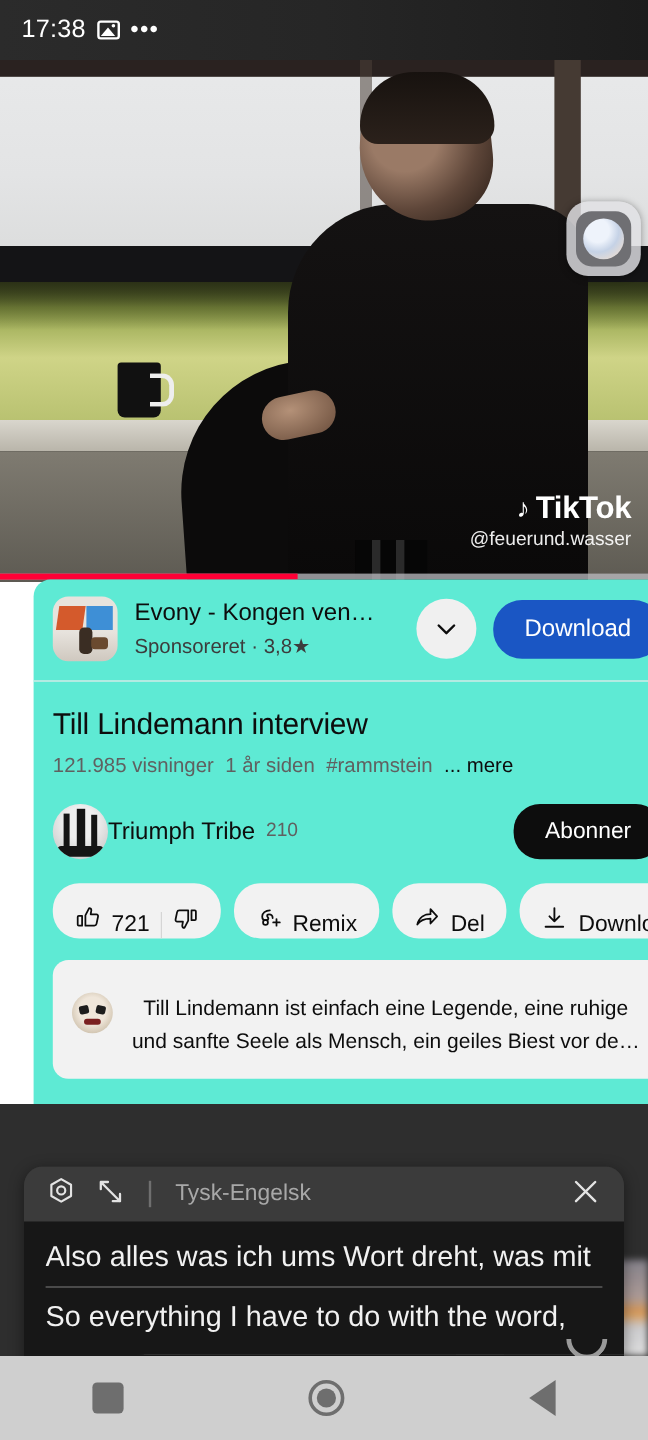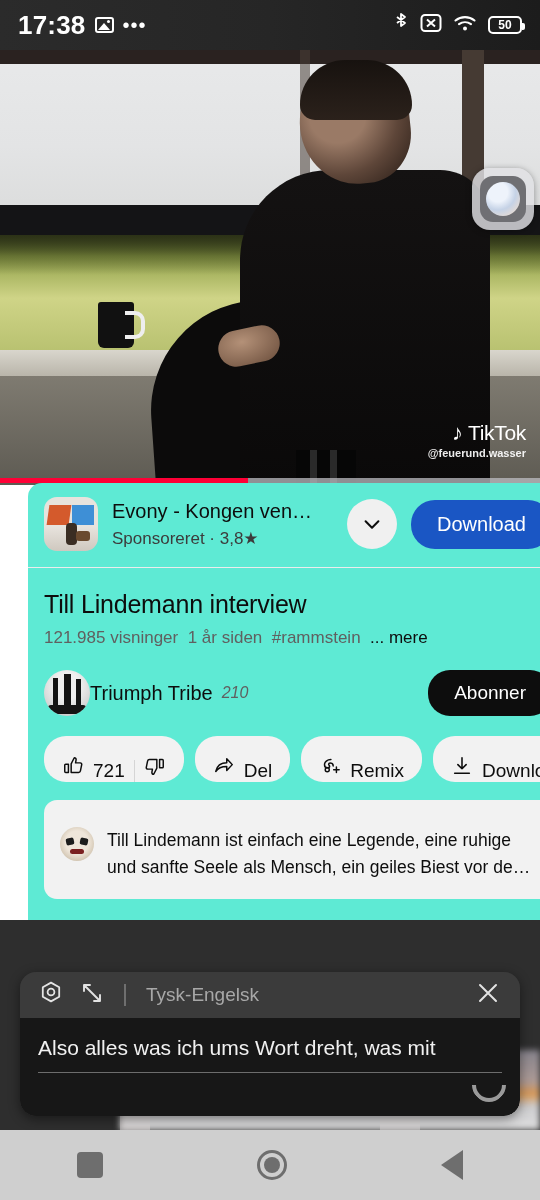--- a/index.html
+++ b/index.html
@@ -11,21 +11,21 @@
   }
   #app { position: relative; width: 540px; height: 1200px; overflow: hidden; background:#fff; }
 
   
   .statusbar {
     position: absolute; top: 0; left: 0; width: 540px; height: 50px;
     background: linear-gradient(90deg,#2b2b2b 0%, #262626 50%, #1c1c1c 100%);
     display: flex; align-items: center; padding: 0 18px; color: #fff; z-index: 40;
   }
   .sb-left { display: flex; align-items: center; gap: 9px; }
-  .sb-time { font-size: 26px; letter-spacing: .2px; font-weight: 700; }
+  .sb-time { font-size: 21px; letter-spacing: .2px; font-weight: 400; }
   .sb-right { margin-left: auto; display: flex; align-items: center; gap: 11px; }
   .icon-photo {
     width: 19px; height: 16px; border: 2px solid #fff; border-radius: 3px;
     position: relative; overflow:hidden;
   }
   .icon-photo::after {
     content:""; position:absolute; left:1px; bottom:1px; width:0;height:0;
     border-left:6px solid transparent;border-right:6px solid transparent;border-bottom:7px solid #fff;
   }
   .icon-photo::before{content:"";position:absolute;right:2px;top:1px;width:3px;height:3px;border-radius:50%;background:#fff;}
@@ -72,22 +72,22 @@
   .v-hand { position:absolute; top:278px; left:218px; width:62px; height:36px;
             background: radial-gradient(ellipse at 40% 35%, #b49178, #6b4e3c);
             border-radius: 22px; transform: rotate(-12deg); }
   .v-chair { position:absolute; top:400px; left:296px; width:60px; height:40px; background:#060606; }
   .v-chair::before{content:"";position:absolute;left:14px;top:0;width:7px;height:40px;background:#2a2a2a;}
   .v-chair::after{content:"";position:absolute;left:34px;top:0;width:7px;height:40px;background:#2a2a2a;}
 
   .tiktok-wm { position:absolute; right:14px; bottom:26px; color:#fff; text-align:right; z-index:5;}
   .tt-row { display:flex; align-items:center; gap:5px; justify-content:flex-end;}
   .tt-note { font-size:22px; line-height:22px; font-weight:700;}
-  .tt-word { font-size:21px; font-weight:400; letter-spacing:-.3px;}
-  .tt-handle { font-size:11px; opacity:.92; margin-top:2px; font-weight:700;}
+  .tt-word { font-size:26px; font-weight:700; letter-spacing:-.3px;}
+  .tt-handle { font-size:16px; opacity:.92; margin-top:2px; font-weight:400;}
 
   .float-bubble {
     position:absolute; top:118px; left:472px; width:62px; height:62px; z-index:8;
     background: rgba(225,225,228,.82); border-radius: 18px;
     display:flex;align-items:center;justify-content:center;
     box-shadow: 0 1px 6px rgba(0,0,0,.35);
   }
   .fb-inner { width:46px;height:46px;border-radius:13px;background:#6f6f73;display:flex;align-items:center;justify-content:center;}
   .fb-orb { width:34px;height:34px;border-radius:50%;
             background: radial-gradient(circle at 35% 30%, #eef3fb 0 30%, #c5d2e6 55%, #e9dcd2 85%); }
@@ -122,61 +122,61 @@
   .vmeta .more { color:#0d0d0d; }
 
   .channel { display:flex; align-items:center; padding: 22px 16px 0 16px; }
   .ch-avatar { width:46px;height:46px;border-radius:50%;flex:0 0 auto; overflow:hidden;
     background: radial-gradient(circle at 50% 35%, #efefef 0 35%, #bdbdbd 100%); position:relative;}
   .ch-avatar .t1{position:absolute;left:9px;top:8px;width:5px;height:30px;background:#141414;}
   .ch-avatar .t2{position:absolute;left:20px;top:4px;width:7px;height:36px;background:#141414;}
   .ch-avatar .t3{position:absolute;left:32px;top:9px;width:5px;height:30px;background:#141414;}
   .ch-avatar .b1{position:absolute;left:4px;bottom:2px;width:38px;height:9px;background:#141414;border-radius:3px;}
   .ch-name { font-size:20px; color:#0d0d0d; }
-  .ch-subs { font-size:16px; color:#606060; margin-left:9px;font-style:italic; }
+  .ch-subs { font-size:16px; color:#606060; margin-left:9px; }
   .ch-sub-btn { margin-left:auto; background:#0d0d0d; color:#fff; border:none; border-radius:22px;
                 font-size:19px; padding: 12px 26px; }
 
   .chips { display:flex; gap:11px; padding: 20px 0 0 16px; }
   .chip { background:#f2f2f2; border-radius:22px; height:46px; display:flex; align-items:flex-end;
           gap:9px; padding: 0 18px; font-size:19px; color:#0d0d0d; flex:0 0 auto; white-space:nowrap;}
   .chip svg { width:22px;height:22px; flex:0 0 auto;}
   .chip-div { width:1px; height:22px; background:#d5d5d5; }
 
   .comments { margin: 18px 16px 0 16px; background:#f2f2f2; border-radius:13px; padding: 14px 16px 18px 16px;}
   .cm-head { font-size:20px; color:#0d0d0d; }
   .cm-count { font-size:17px; color:#606060; margin-left:7px;}
   .cm-row { display:flex; gap:13px; margin-top: 13px; }
   .cm-avatar { width:34px;height:34px;border-radius:50%;flex:0 0 auto;overflow:hidden;position:relative;
                background: radial-gradient(circle at 50% 45%, #efe6da 0 45%, #b9a98f 100%);}
   .cm-avatar .e1{position:absolute;left:6px;top:11px;width:8px;height:7px;background:#1d1d1d;transform:rotate(-12deg);border-radius:2px;}
   .cm-avatar .e2{position:absolute;right:6px;top:11px;width:8px;height:7px;background:#1d1d1d;transform:rotate(12deg);border-radius:2px;}
   .cm-avatar .m1{position:absolute;left:10px;bottom:7px;width:14px;height:5px;background:#7a2020;border-radius:3px;}
-  .cm-text { font-size:17.5px; line-height:27px; color:#0d0d0d; }
+  .cm-text { font-size:17.5px; line-height:27px; color:#0d0d0d;text-align:center; }
 
   
   .darkzone { position:absolute; left:0; top:920px; width:540px; height:210px; background:#2e2e2e; z-index:16;
               overflow:hidden;}
   .dz-photo { position:absolute; left:120px; top:130px; width:420px; height:80px; filter: blur(3px); opacity:.92;
               background: linear-gradient(180deg, #8d8a94 0%, #b9a5a0 40%, #e8a054 55%, #d9d9dc 70%, #efefef 100%); }
   .dz-photo-left { position:absolute; left:120px; top:130px; width:30px; height:80px; background:rgba(220,215,215,.55);}
   .dz-photo-right { position:absolute; left:380px; top:130px; width:40px; height:80px; background:rgba(220,215,215,.5);}
   .dz-glow { position:absolute; left:230px; top:152px; width:130px; height:26px;
              background: radial-gradient(ellipse, rgba(255,178,74,.95) 0 30%, rgba(255,140,40,0) 75%); filter: blur(4px);}
 
   
   .capwrap { position:absolute; left:20px; top:972px; width:500px; z-index: 22; }
   .cap-panel { border-radius: 16px; overflow:hidden; box-shadow: 0 3px 12px rgba(0,0,0,.45); }
   .cap-head { background:#3b3b3b; height:46px; display:flex; align-items:center; padding: 0 18px; gap:16px;}
   .cap-head svg { flex:0 0 auto; }
   .cap-vdiv { width:2px; height:22px; background:#6f6f6f; margin: 0 4px;}
   .cap-lang { font-size:19px; color:#a8a8a8; }
   .cap-close { margin-left:auto; }
   .cap-body { background:#171717; padding: 14px 18px 16px 18px; position:relative; }
-  .cap-line { font-size:21px; color:#f1f1f1; line-height:31px; white-space:nowrap; overflow:hidden;}
+  .cap-line { font-size:24px; color:#f1f1f1; line-height:31px; white-space:nowrap; overflow:hidden;}
   .cap-sep { height:1px; background:#6d6d6d; margin: 9px 0; }
   .cap-arc { position:absolute; right:14px; bottom:-4px; width:34px; height:34px;
              border: 4px solid #9a9a9a; border-top-color: transparent; border-right-color: transparent;
              border-radius: 50%; transform: rotate(-45deg); }
   .cap-tail { height:18px; background:#171717; border-radius: 0 0 16px 16px; }
 
   
   .navbar { position:absolute; left:0; bottom:0; width:540px; height:70px; background:#cfcfcf;
             display:flex; align-items:center; justify-content:space-around; z-index: 50;}
   .nav-sq { width:26px;height:26px;background:#6e6e6e;border-radius:4px; }
@@ -189,43 +189,20 @@
 </head>
 <body>
 
 <div id="app">
 
   <div class="statusbar">
     <div class="sb-left">
       <span class="sb-time">17:38</span>
       <span class="icon-photo"></span>
       <span class="sb-dots">•••</span>
-    </div>
-    <div class="sb-right">
-      <span>
-        <svg width="16" height="22" viewBox="0 0 16 22">
-            <path d="M4 5l8 6-4 3V2l4 3-8 6" fill="none" stroke="#fff" stroke-width="1.8" stroke-linejoin="round"></path>
-          </svg>
-      </span>
-      <span>
-        <svg width="22" height="20" viewBox="0 0 22 20">
-            <rect x="1.5" y="2" width="19" height="16" rx="3.5" fill="none" stroke="#fff" stroke-width="2"></rect>
-            <path d="M7 6.5l8 7M15 6.5l-8 7" stroke="#fff" stroke-width="2"></path>
-          </svg>
-      </span>
-      <span>
-        <svg width="24" height="20" viewBox="0 0 24 20">
-            <path d="M2.5 7.5a15 15 0 0 1 19 0" fill="none" stroke="#fff" stroke-width="2.1" stroke-linecap="round"></path>
-            <path d="M6 11.2a10 10 0 0 1 12 0" fill="none" stroke="#fff" stroke-width="2.1" stroke-linecap="round"></path>
-            <circle cx="12" cy="15.4" r="2" fill="#fff"></circle>
-          </svg>
-      </span>
-      <span class="battery">
-        <span>50</span>
-      </span>
     </div>
   </div>
 
   <div class="video">
     <div class="v-sky"></div>
     <div class="v-ceil"></div>
     <div class="v-post2"></div>
     <div class="v-frame-h"></div>
     <div class="v-grass"></div>
     <div class="v-grass-blur"></div>
@@ -311,34 +288,34 @@
         <span class="chip-div"></span>
         <span>
           <svg viewBox="0 0 24 24">
               <path d="M17 14V5h3a1 1 0 0 1 1 1v7a1 1 0 0 1-1 1h-3zm-3-9v9.4L10.6 21c-1.2 0-2-.9-2-2l.6-3.6H4c-1 0-1.7-1-1.5-2l1.4-6.8c.2-.9 1-1.6 2-1.6H14z" fill="none" stroke="#0d0d0d" stroke-width="1.6" stroke-linejoin="round"></path>
             </svg>
         </span>
       </div>
       <div class="chip">
         <span>
           <svg viewBox="0 0 24 24">
-              <path d="M3 18c1.5-7 7-9.5 12-9.5V4l6 6.5-6 6.5v-4.5C9.5 12.5 5.5 14 3 18z" fill="none" stroke="#0d0d0d" stroke-width="1.6" stroke-linejoin="round"></path>
-            </svg>
-        </span>
-        <span>Del</span>
-      </div>
-      <div class="chip">
-        <span>
-          <svg viewBox="0 0 24 24">
               <path d="M13 5c-4 0-7 2.6-7 5.6 0 2 1.5 3.4 3.4 3.4 1.3 0 2.2-.7 2.2-1.7 0-1-1.1-1.3-1.1-2.2 0-.8.7-1.4 1.7-1.4 2 0 3.3 1.3 3.3 3.3" fill="none" stroke="#0d0d0d" stroke-width="1.6" stroke-linecap="round"></path>
               <circle cx="9" cy="16" r="2.2" fill="none" stroke="#0d0d0d" stroke-width="1.6"></circle>
               <path d="M19 13v6M16 16h6" stroke="#0d0d0d" stroke-width="1.6" stroke-linecap="round"></path>
             </svg>
         </span>
         <span>Remix</span>
+      </div>
+      <div class="chip">
+        <span>
+          <svg viewBox="0 0 24 24">
+              <path d="M3 18c1.5-7 7-9.5 12-9.5V4l6 6.5-6 6.5v-4.5C9.5 12.5 5.5 14 3 18z" fill="none" stroke="#0d0d0d" stroke-width="1.6" stroke-linejoin="round"></path>
+            </svg>
+        </span>
+        <span>Del</span>
       </div>
       <div class="chip">
         <span>
           <svg viewBox="0 0 24 24">
               <path d="M12 3v12m0 0l-4.5-4.5M12 15l4.5-4.5M4 20h16" fill="none" stroke="#0d0d0d" stroke-width="1.7" stroke-linecap="round" stroke-linejoin="round"></path>
             </svg>
         </span>
         <span>Download</span>
       </div>
     </div>
@@ -380,20 +357,21 @@
         <span class="cap-lang">Tysk-Engelsk</span>
         <span class="cap-close">
           <svg width="28" height="28" viewBox="0 0 28 28">
               <path d="M6 6l16 16M22 6L6 22" fill="none" stroke="#e3e3e3" stroke-width="2" stroke-linecap="round"></path>
             </svg>
         </span>
       </div>
       <div class="cap-body">
         <div class="cap-line">Also alles was ich ums Wort dreht, was mit</div>
         <div class="cap-sep"></div>
+        <div class="cap-line">So everything I have to do with the word,</div>
         <div class="cap-arc"></div>
       </div>
       <div class="cap-tail"></div>
     </div>
   </div>
 
   <div class="navbar">
     <div class="nav-sq"></div>
     <div class="nav-ci">
         <i></i>

